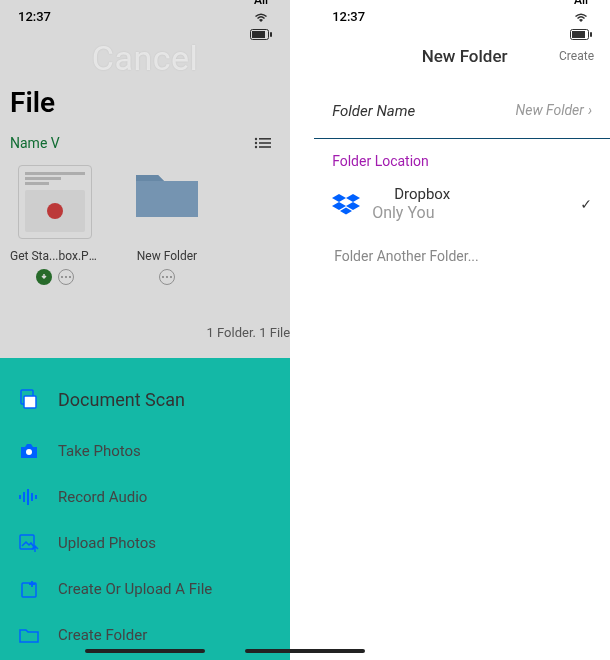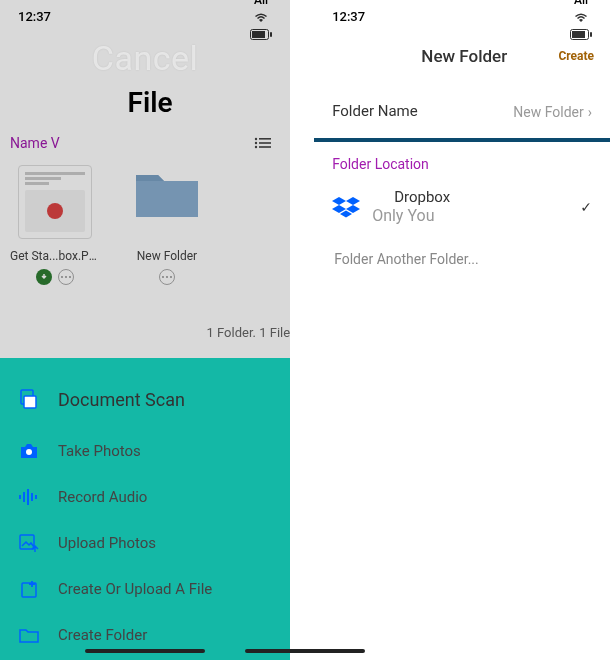--- a/index.html
+++ b/index.html
@@ -4,22 +4,22 @@
   <style>
     * { margin: 0; padding: 0; box-sizing: border-box; }
     body { font-family: -apple-system, BlinkMacSystemFont, 'Segoe UI', Roboto, sans-serif; width: 610px; height: 660px; overflow: hidden; position: relative; }
     .container { display: flex; width: 100%; height: 100%; gap: 24px; }
     .left-panel { width: 302px; height: 100%; position: relative; background: #fff; }
     .right-panel { width: 308px; height: 100%; background: #fff; }
     .dimmed { position: absolute; top: 0; left: 0; right: 0; height: 358px; background: rgba(0,0,0,0.15); z-index: 5; pointer-events: none; }
     .status-bar { height: 32px; display: flex; justify-content: space-between; align-items: center; padding: 0 18px; font-size: 13px; font-weight: 500; }
     .status-right { display: flex; align-items: center; gap: 6px; font-size: 12px; flex-direction: column; }
     .cancel-text { position: absolute; top: 38px; left: 50%; transform: translateX(-50%); font-size: 34px; color: rgba(255,255,255,0.55); font-weight: 400; letter-spacing: 0.5px; z-index: 10; text-shadow: 0 0 2px rgba(0,0,0,0.1); }
-    .page-title { font-size: 28px; font-weight: 600; padding: 54px 0 0 10px; text-align: center; }
-    .sort-row { display: flex; justify-content: space-between; align-items: center; padding: 16px 18px 10px 10px; font-size: 14px; color: #a21caf; }
+    .page-title { font-size: 28px; font-weight: 600; padding: 54px 0 0 10px; }
+    .sort-row { display: flex; justify-content: space-between; align-items: center; padding: 16px 18px 10px 10px; font-size: 14px; color: #15803d; }
     .list-view-icon { width: 18px; height: 12px; }
     .files-grid { display: flex; gap: 22px; padding: 4px 0 0 10px; }
     .file-item { width: 90px; text-align: center; }
     .file-thumb { width: 74px; height: 74px; border-radius: 4px; margin: 0 auto; }
     .pdf-thumb { border: 1px solid #ddd; background: #fff; display: flex; flex-direction: column; padding: 6px; }
     .pdf-thumb .bar { height: 3px; background: #ccc; margin-bottom: 2px; }
     .pdf-thumb .img { flex: 1; background: #f2f2f2; border-radius: 2px; margin-top: 3px; display:flex; align-items:center; justify-content:center; }
     .pdf-thumb .img::after { content:''; width: 16px; height: 16px; background: #d44; border-radius: 50%; }
     .folder-thumb { }
     .file-name { font-size: 12px; color: #444; margin-top: 10px; white-space: nowrap; overflow: hidden; text-overflow: ellipsis; }
@@ -28,22 +28,22 @@
     .more-badge { width: 16px; height: 16px; border: 1px solid #aaa; border-radius: 50%; display: flex; align-items:center; justify-content:center; }
     .folder-count { text-align: right; font-size: 13px; color: #666; margin-top: 40px; }
     .action-menu { position: absolute; top: 358px; left: 0; right: 0; bottom: 0; background: #14b8a6; z-index: 20; padding-top: 18px; }
     .action-item { display: flex; align-items: center; padding: 12px 18px; gap: 18px; font-size: 15px; color: #444; }
     .action-item:first-child { font-size: 18px; color: #333; padding-bottom: 18px; }
     .action-icon { width: 22px; height: 22px; flex-shrink: 0; display: flex; align-items: center; justify-content: center; color: #0061ff; }
     .home-indicator { position: absolute; bottom: 7px; left: 50%; transform: translateX(-50%); width: 120px; height: 4px; background: #222; border-radius: 4px; z-index: 30; }
     
     .right-header { display: flex; justify-content: space-between; align-items: center; padding: 14px 16px 18px; }
     .right-title { font-size: 17px; font-weight: 500; color: #333; flex: 1; text-align: center; }
-    .create-link { font-size: 12px; color: #a16207; font-weight: bold; }
-    .form-row { display: flex; justify-content: space-between; align-items: flex-end; padding: 18px 18px; font-size: 15px; color: #333; border-bottom: 4px solid #0c4a6e; }
+    .create-link { font-size: 12px; color: #737373; }
+    .form-row { display: flex; justify-content: space-between; align-items: flex-start; padding: 18px 18px; font-size: 15px; color: #333; border-bottom: 1px solid #0c4a6e; font-style: italic; }
     .form-value { color: #999; font-size: 14px; display: flex; align-items: center; gap: 4px; }
     .section-label { padding: 0 18px; font-size: 14px; color: #a21caf; margin-bottom: 4px; }
     .location-row { display: flex; align-items: center; padding: 12px 18px; gap: 12px; }
     .dropbox-logo { width: 28px; height: 24px; position: relative; }
     .location-text { flex: 1; }
     .location-text .name { font-size: 15px; color: #333; margin-left: 22px; }
     .location-text .sub { font-size: 16px; color: #999; }
     .check-icon { font-size: 14px; color: #333; }
     .choose-another { padding: 14px 20px; font-size: 14px; color: #888; }
     svg { display: block; }

